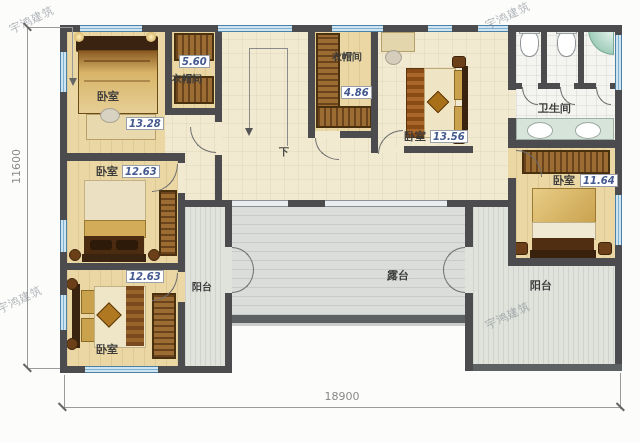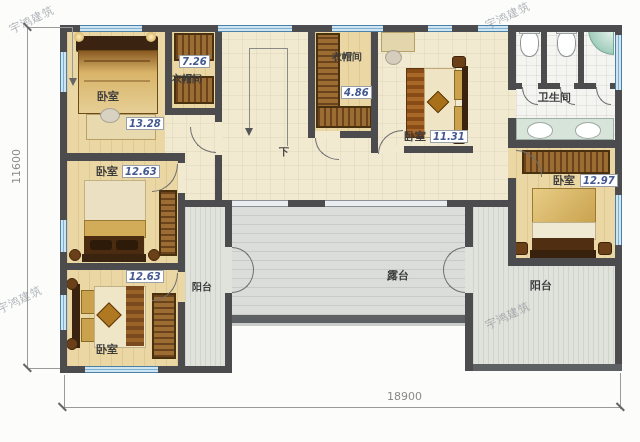--- a/index.html
+++ b/index.html
@@ -216,30 +216,30 @@
   <div class="gap" style="left:465px;top:247px;width:8px;height:46px;background:#e0e3dc;"></div>
   <div class="arc" style="left:443px;top:247px;width:22px;height:23px;border-top:1.4px solid #6e6e70;border-left:1.4px solid #6e6e70;border-radius:100% 0 0 0;"></div>
   <div class="arc" style="left:443px;top:270px;width:22px;height:23px;border-bottom:1.4px solid #6e6e70;border-left:1.4px solid #6e6e70;border-radius:0 0 0 100%;"></div>
 
   <div class="arc" style="left:522px;top:87px;width:16px;height:18px;border-left:1.2px solid #6e6e70;border-bottom:1.2px solid #6e6e70;border-radius:0 0 0 100%;"></div>
   <div class="arc" style="left:560px;top:87px;width:15px;height:18px;border-left:1.2px solid #6e6e70;border-bottom:1.2px solid #6e6e70;border-radius:0 0 0 100%;"></div>
   <div class="arc" style="left:596px;top:87px;width:15px;height:18px;border-left:1.2px solid #6e6e70;border-bottom:1.2px solid #6e6e70;border-radius:0 0 0 100%;"></div>
 
   <div class="lbl" style="left:97px;top:91px;">卧室</div>
   <div class="bdg" style="left:126px;top:117px;">13.28</div>
-  <div class="bdg" style="left:179px;top:55px;">7.26</div>
+  <div class="bdg" style="left:179px;top:55px;">5.60</div>
   <div class="lbl" style="left:172px;top:73px;font-size:10px;">衣帽间</div>
   <div class="lbl" style="left:279px;top:146px;font-size:10px;color:#444;">下</div>
   <div class="lbl" style="left:332px;top:51px;font-size:10px;">衣帽间</div>
   <div class="bdg" style="left:341px;top:86px;">4.86</div>
   <div class="lbl" style="left:404px;top:131px;">卧室</div>
-  <div class="bdg" style="left:430px;top:130px;">11.31</div>
-  <div class="lbl" style="left:538px;top:92px;">卫生间</div>
+  <div class="bdg" style="left:430px;top:130px;">13.56</div>
+  <div class="lbl" style="left:538px;top:103px;">卫生间</div>
   <div class="lbl" style="left:553px;top:175px;">卧室</div>
-  <div class="bdg" style="left:580px;top:174px;">12.97</div>
+  <div class="bdg" style="left:580px;top:174px;">11.64</div>
   <div class="lbl" style="left:96px;top:166px;">卧室</div>
   <div class="bdg" style="left:122px;top:165px;">12.63</div>
   <div class="bdg" style="left:126px;top:270px;">12.63</div>
   <div class="lbl" style="left:96px;top:344px;">卧室</div>
   <div class="lbl" style="left:192px;top:281px;font-size:10px;">阳台</div>
   <div class="lbl" style="left:387px;top:270px;">露台</div>
   <div class="lbl" style="left:530px;top:280px;">阳台</div>
 
   <div class="dl" style="left:27px;top:27px;width:1px;height:341px;"></div>
   <div class="dl" style="left:27px;top:27px;width:45px;height:1px;"></div>
@@ -248,20 +248,20 @@
   <div class="dl" style="left:27px;top:368px;width:33px;height:1px;"></div>
   <div class="tick" style="left:22px;top:26px;"></div>
   <div class="tick" style="left:22px;top:367px;"></div>
   <div class="dtxt" style="left:-14px;top:160px;width:60px;text-align:center;transform:rotate(-90deg);">11600</div>
 
   <div class="dl" style="left:62px;top:407px;width:560px;height:1px;"></div>
   <div class="dl" style="left:64px;top:375px;width:1px;height:34px;"></div>
   <div class="dl" style="left:620px;top:373px;width:1px;height:36px;"></div>
   <div class="tick" style="left:57px;top:406px;"></div>
   <div class="tick" style="left:615px;top:406px;"></div>
-  <div class="dtxt" style="left:262px;top:390px;width:160px;text-align:right;">18900</div>
+  <div class="dtxt" style="left:262px;top:390px;width:160px;text-align:center;">18900</div>
 
   <div class="wm" style="left:8px;top:12px;">宇鸿建筑</div>
   <div class="wm" style="left:484px;top:8px;">宇鸿建筑</div>
   <div class="wm" style="left:-4px;top:292px;">宇鸿建筑</div>
   <div class="wm" style="left:484px;top:308px;">宇鸿建筑</div>
 
 </div>
 
 </body></html>

